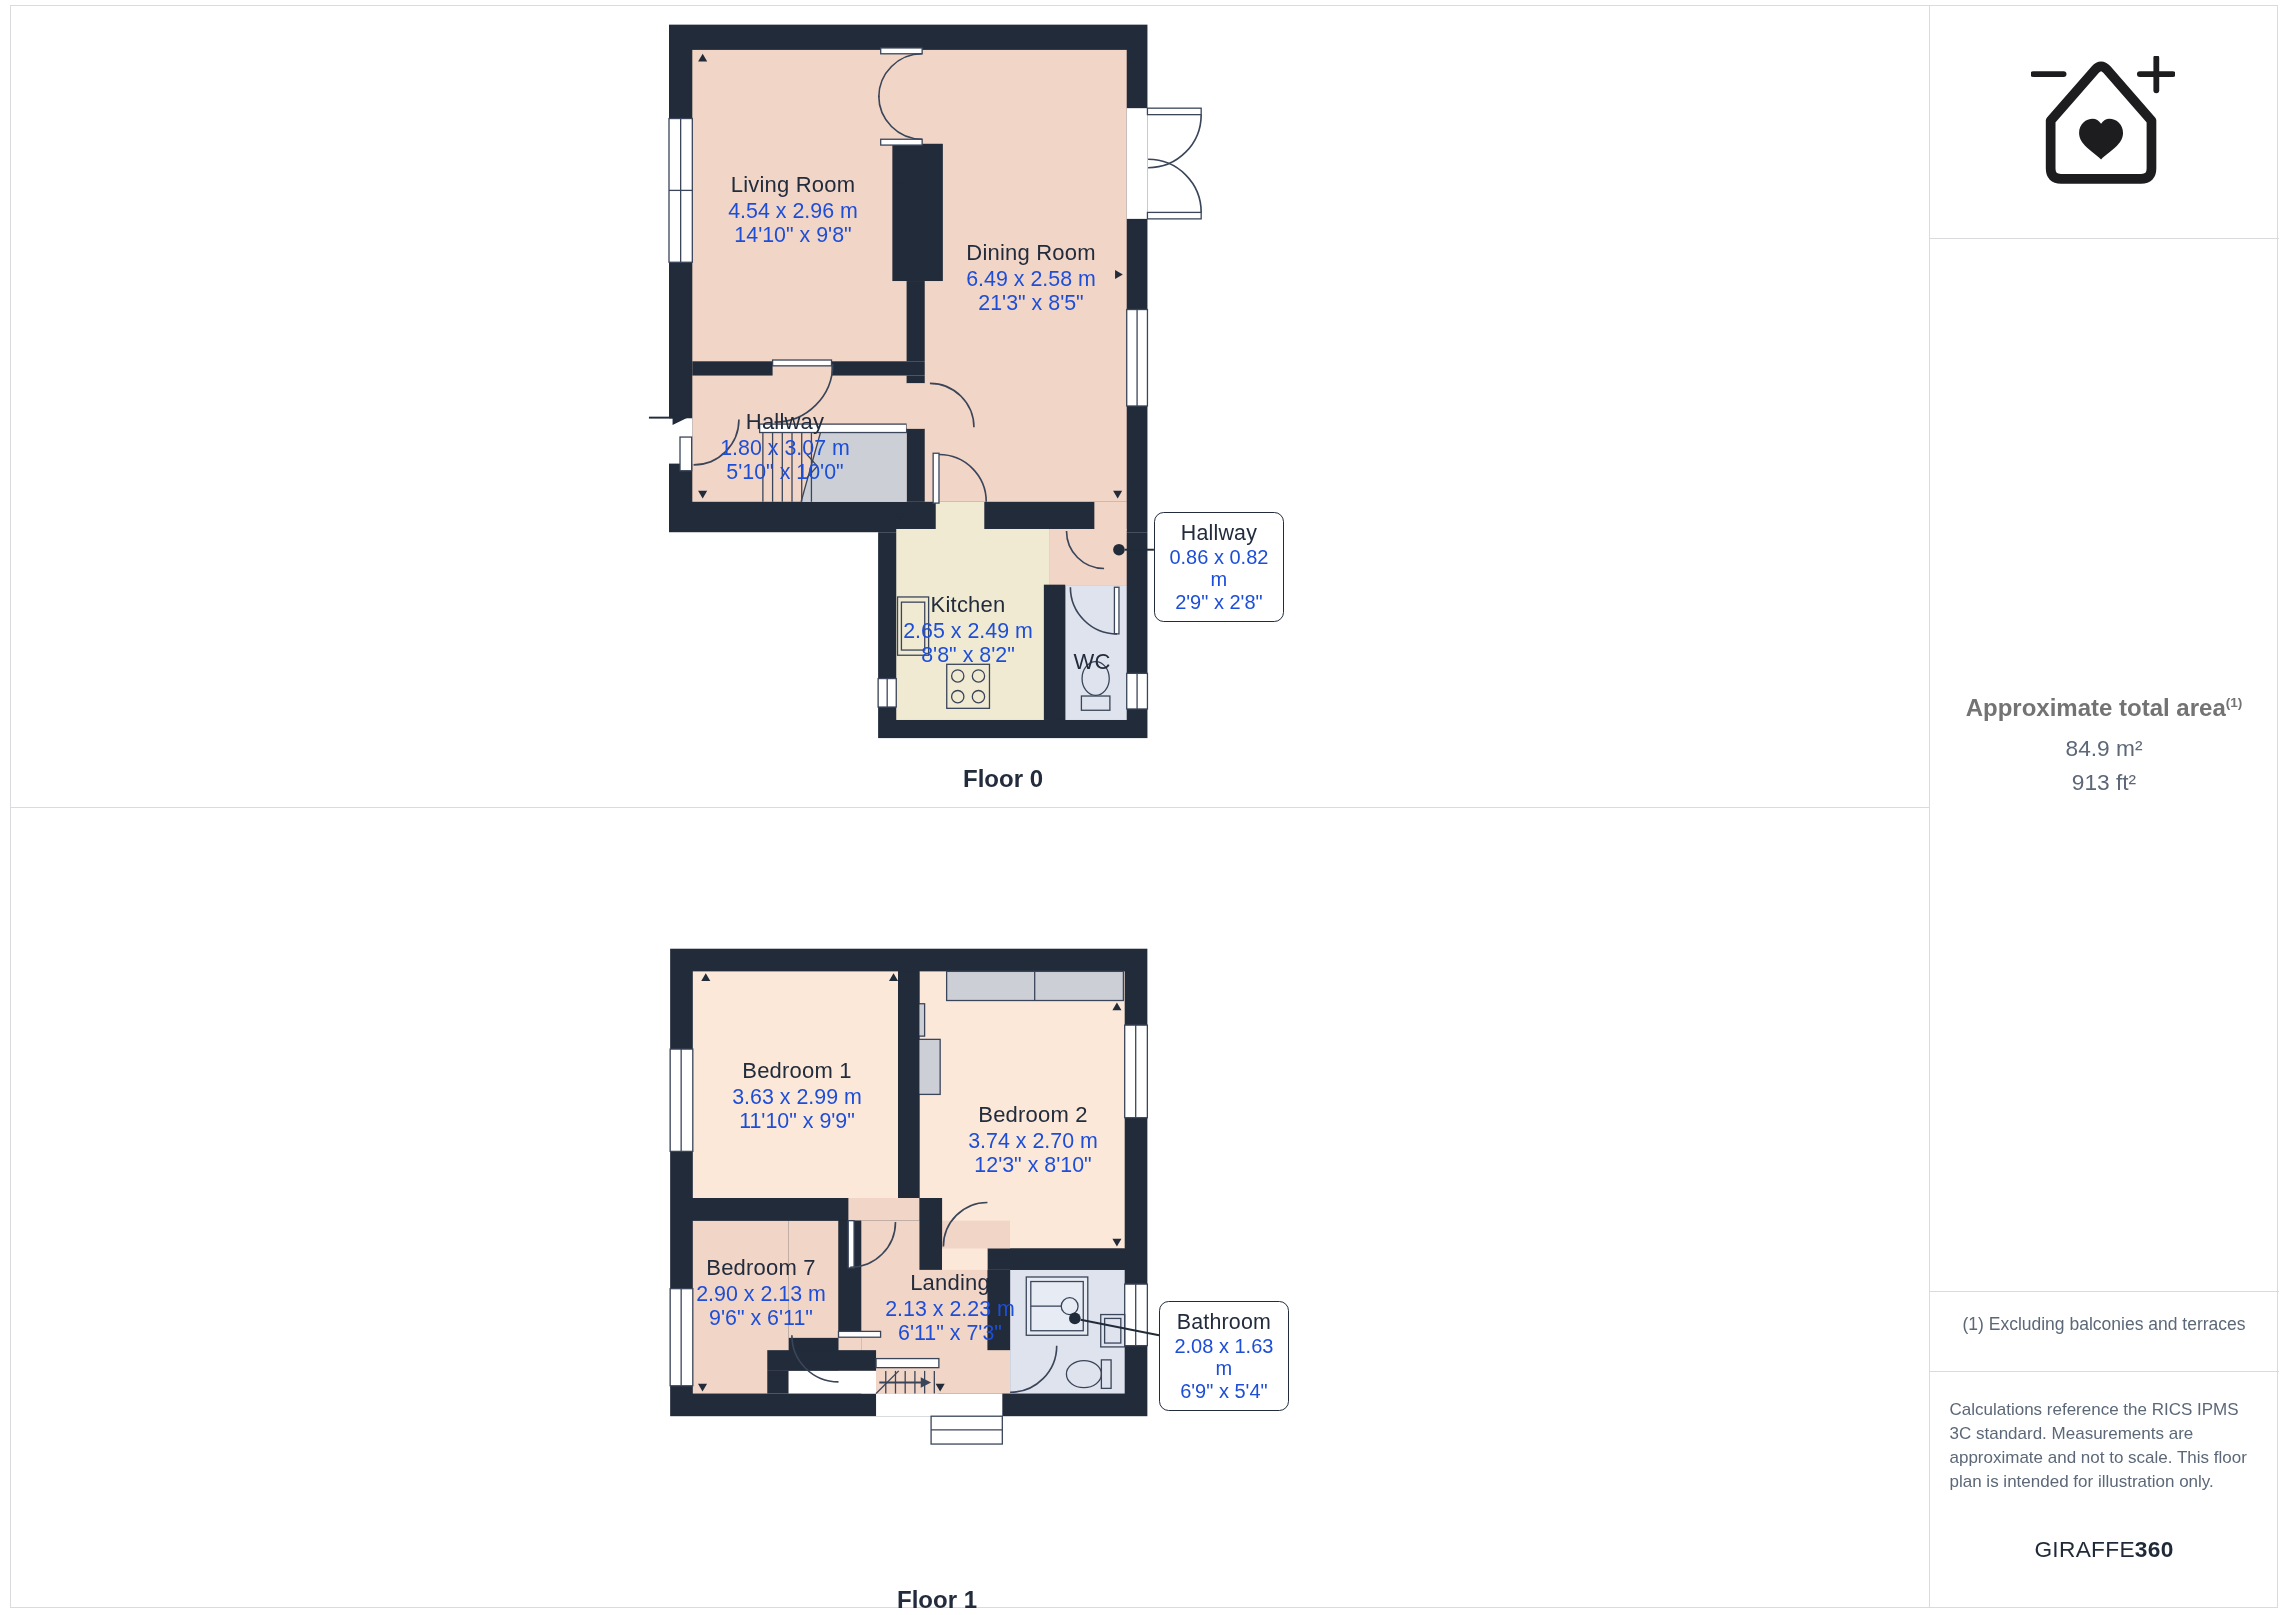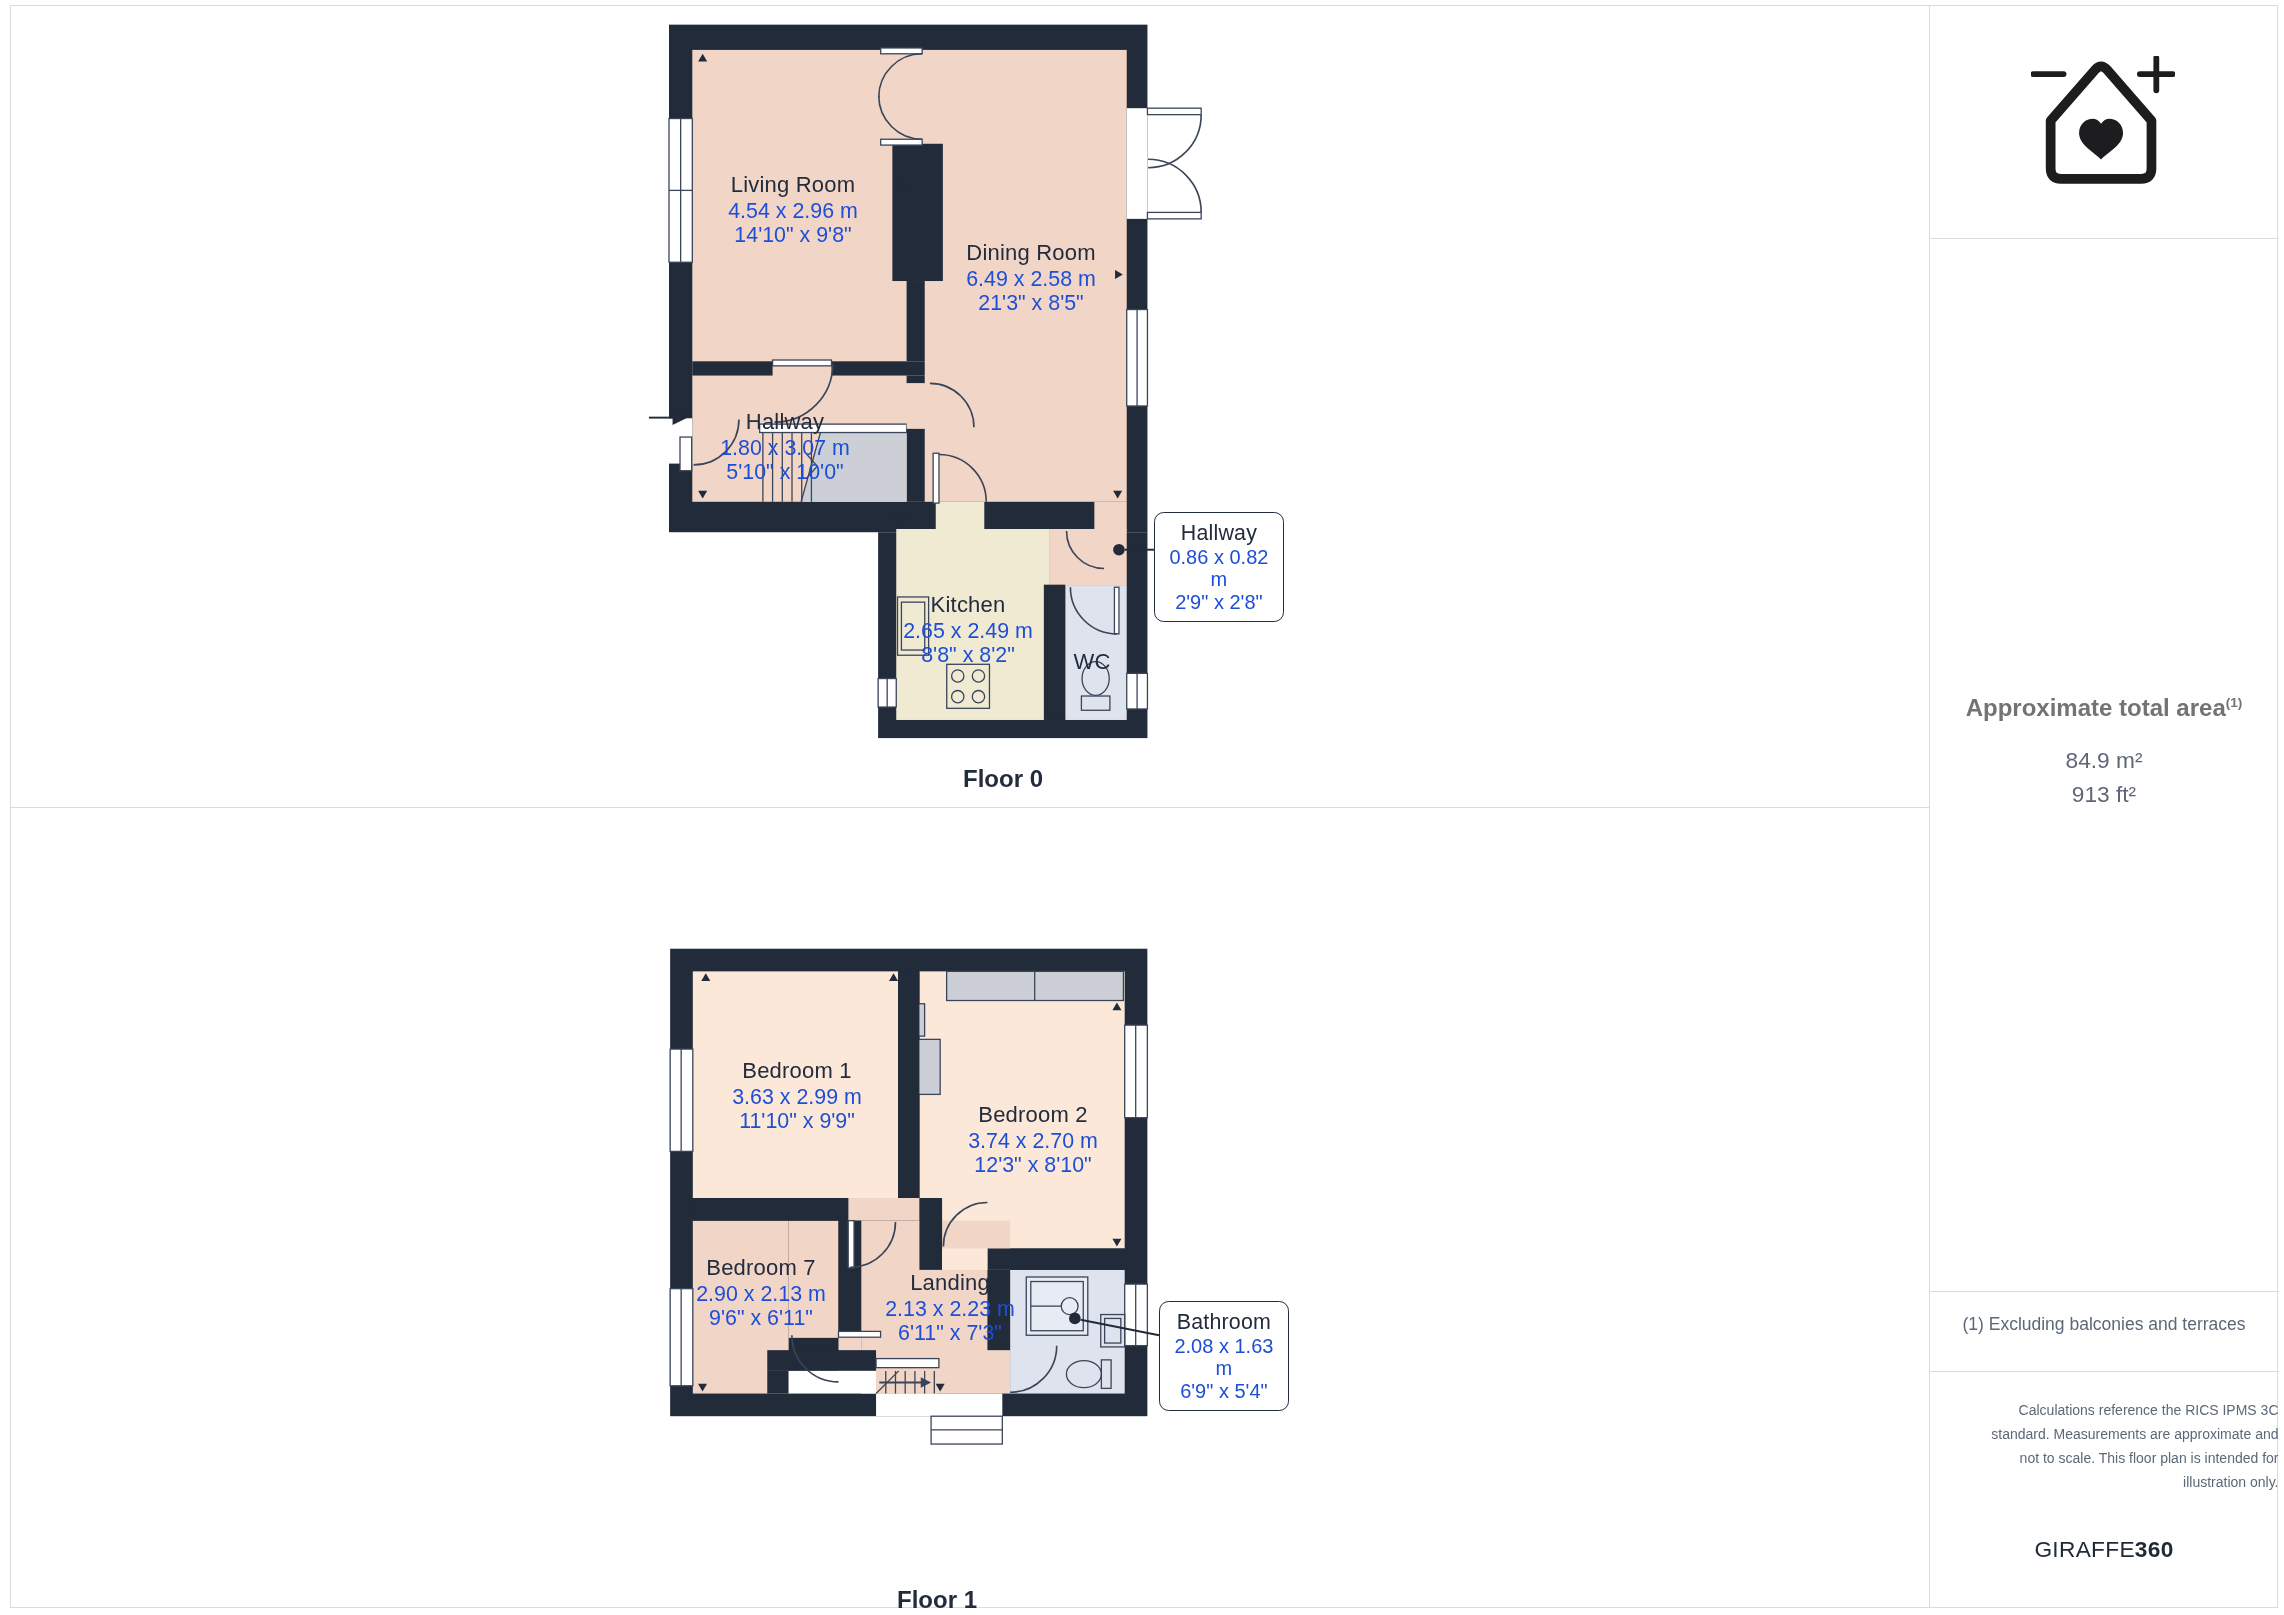--- a/index.html
+++ b/index.html
@@ -18,24 +18,24 @@
                color:#222c3d;white-space:nowrap;}
   
   .callout{position:absolute;background:#fff;border:1.9px solid #222c3d;border-radius:9.7px;
            text-align:center;padding:6.5px 3.9px 7.8px 3.9px;width:120px;}
   .callout .rt{font-size:21.4px;line-height:26px;}
   .callout .rd{font-size:20px;line-height:22.7px;}
   
   .sb-center{position:absolute;transform:translateX(-50%);text-align:center;white-space:nowrap;}
   .area-title{font-size:24px;font-weight:700;color:#737373;}
   .area-title sup{font-size:13.6px;font-weight:700;}
-  .area-val{font-size:22.7px;color:#5c6878;margin-top:12px;}
+  .area-val{font-size:22.7px;color:#5c6878;}
   .footnote{font-size:17.5px;color:#5c6878;}
-  .disclaimer{position:absolute;transform:translateX(-50%);text-align:right;width:309px;
-              font-size:14px;line-height:24px;color:#5c6878;white-space:normal;margin-left:20px;}
+  .disclaimer{position:absolute;transform:translateX(-50%);text-align:left;width:309px;
+              font-size:17px;line-height:24px;color:#5c6878;white-space:normal;}
   .brand{font-size:22.7px;color:#1f2937;letter-spacing:0.3px;}
   .brand .b{font-weight:700;}
   svg{position:absolute;}
 </style>
 </head>
 <body>
 
 <div class="frame"></div>
 <div class="vline" style="left:1929px;top:5.2px;height:1603px;"></div>
 <div class="hline" style="left:10.4px;top:807px;width:1919px;"></div>

